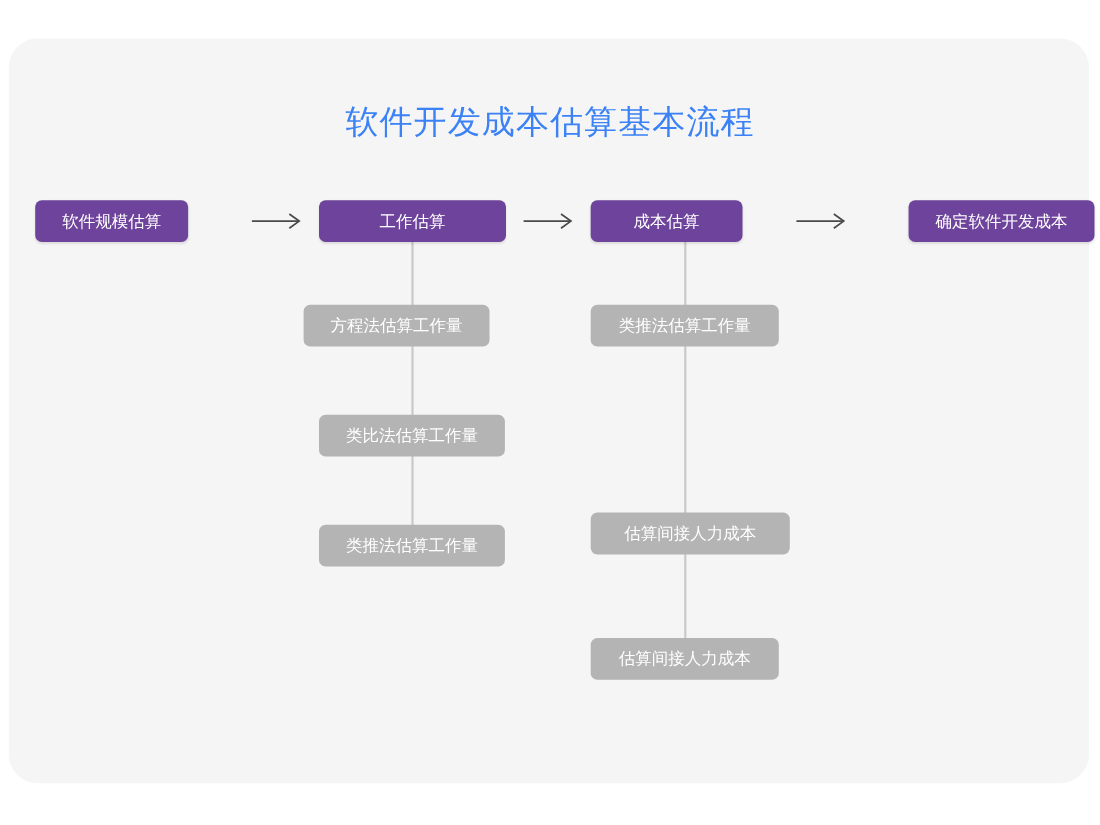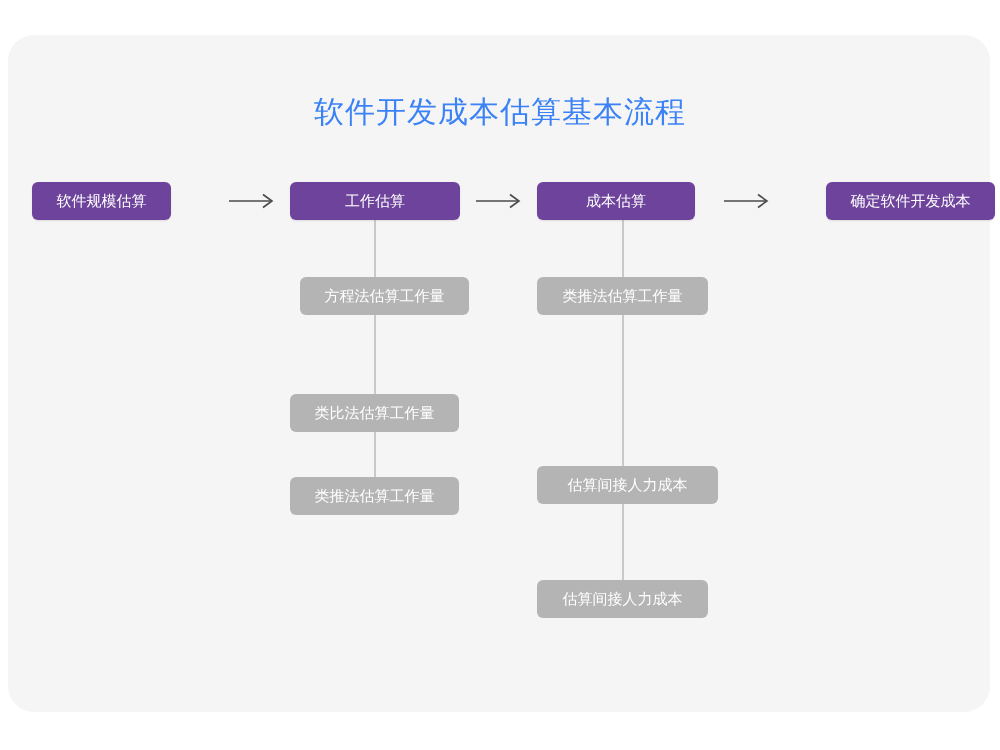--- a/index.html
+++ b/index.html
@@ -112,21 +112,21 @@
   <div class="connector" style="left:622px; top:220px; height:380px;"></div>
 
   <div class="stage-box" style="left:32px; width:139px;">
     <span>软件规模估算</span>
   </div>
 
   <div class="stage-box" style="left:290px; width:170px;">
     <span>工作估算</span>
   </div>
 
-  <div class="stage-box" style="left:537px; width:158px;">
+  <div class="stage-box" style="left:537px; width:138px;">
     <span>成本估算</span>
   </div>
 
   <div class="stage-box" style="left:786px; width:169px;margin-left:40px;">
     <span>确定软件开发成本</span>
   </div>
 
   <div class="flow-arrow" style="left:223px;">
     <span>
       <svg width="52" height="16" viewBox="0 0 52 16">
@@ -147,25 +147,25 @@
 
   <div class="flow-arrow" style="left:718px;">
     <span>
       <svg width="52" height="16" viewBox="0 0 52 16">
         <line x1="2" y1="8" x2="44" y2="8" stroke="#4a4a4a" stroke-width="1.6"></line>
         <polyline points="36,1.5 45,8 36,14.5" fill="none" stroke="#4a4a4a" stroke-width="1.6"></polyline>
       </svg>
     </span>
   </div>
 
-  <div class="sub-box" style="left:300px; top:277px;text-align:center;">
+  <div class="sub-box" style="left:276px; top:277px;text-align:center;">
     <span>方程法估算工作量</span>
   </div>
 
-  <div class="sub-box" style="left:290px; top:394px;text-align:center;">
+  <div class="sub-box" style="left:290px; top:377px;text-align:center;">
     <span>类比法估算工作量</span>
   </div>
 
   <div class="sub-box" style="left:290px; top:477px;">
     <span>类推法估算工作量</span>
   </div>
 
   <div class="sub-box" style="left:537px; top:277px; width:171px;">
     <span>类推法估算工作量</span>
   </div>

